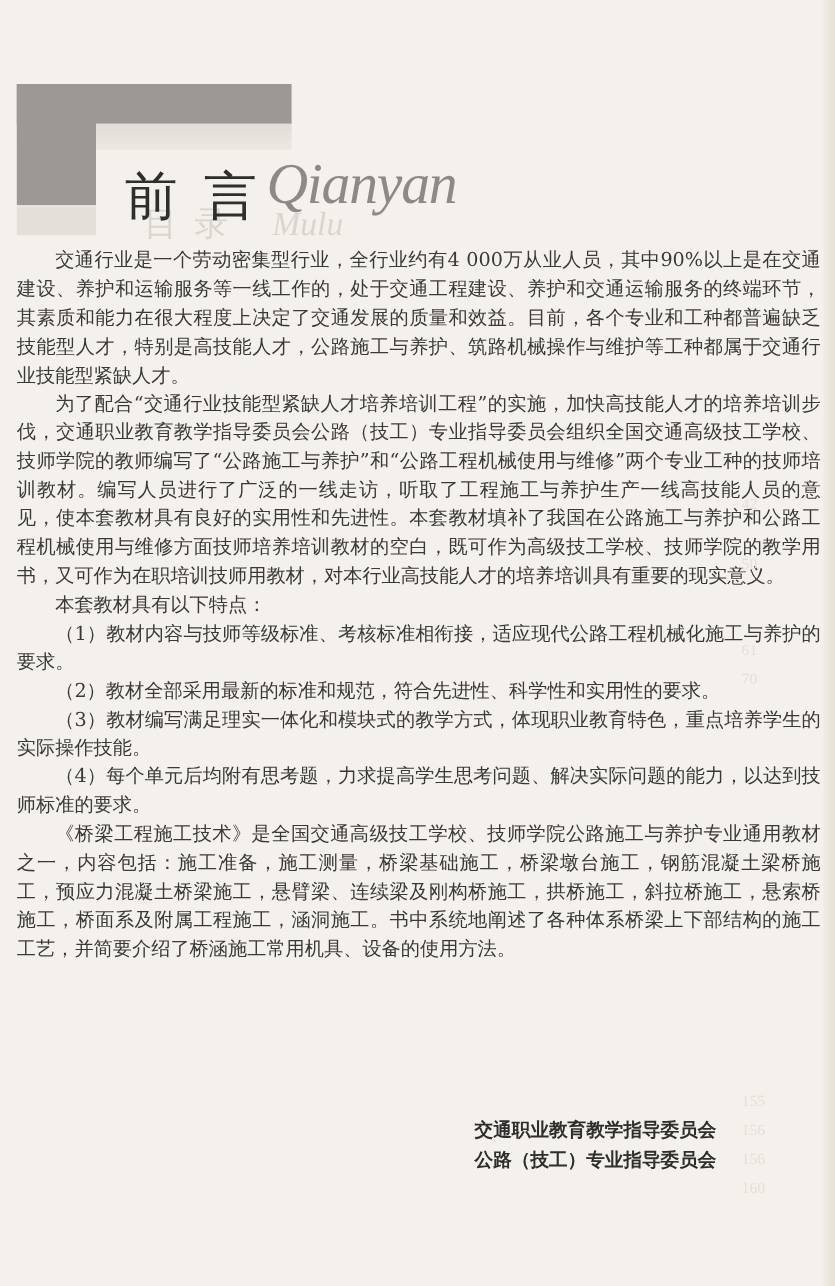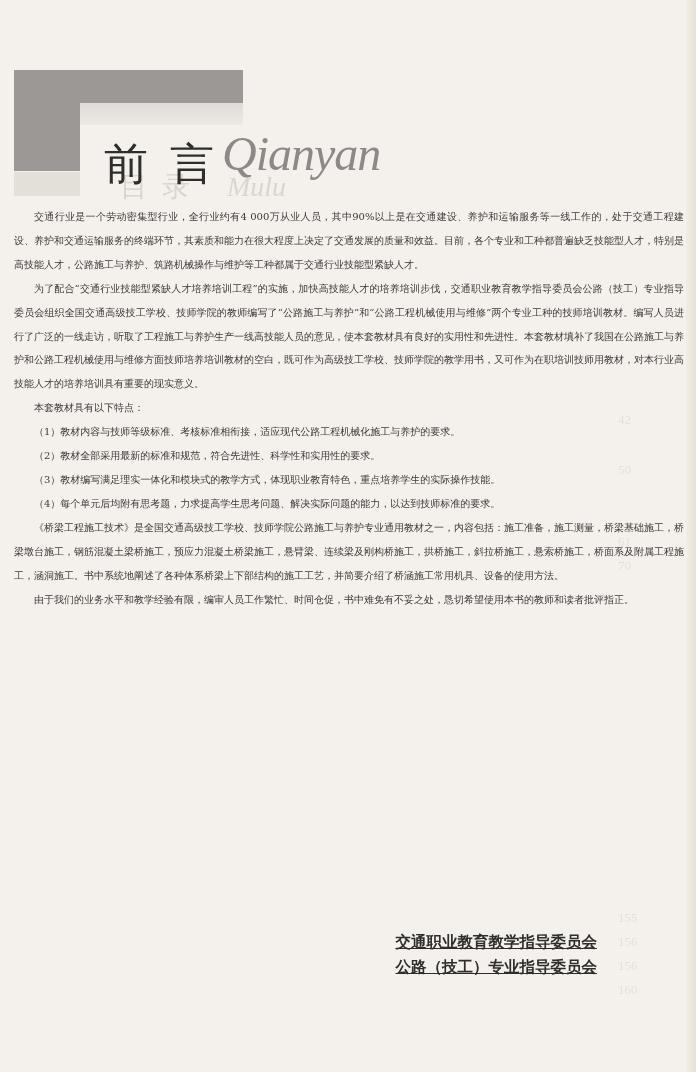--- a/index.html
+++ b/index.html
@@ -92,21 +92,21 @@
       font-style: italic;
       color: #8c8986;
       line-height: 56px;
       letter-spacing: -1px;
     }
     .body-text {
       position: absolute;
       left: 14px;
       top: 205px;
       width: 670px;
-      font-size: 10px;
+      font-size: 16px;
       line-height: 23.9px;
       text-align: justify;
       text-align-last: left;
       color: #3b3937;
     }
     .body-text p {
       margin: 0;
       text-indent: 2em;
     }
     .signature {
@@ -114,21 +114,20 @@
       right: 99px;
       top: 930px;
       text-align: right;
       font-family: "DejaVu Sans", sans-serif;
       font-size: 15.5px;
       line-height: 24.5px;
       color: #2f2e2c;
     }
     .signature .org {
       font-weight: bold;
-      text-decoration: underline;
     }
     .signature .date {
       font-family: "DejaVu Serif", serif;
       font-weight: normal;
     }
     
     .bleed {
       position: absolute;
       left: 618px;
       font-size: 13px;
@@ -156,21 +155,20 @@
 
 <div class="body-text">
   <p>交通行业是一个劳动密集型行业，全行业约有4 000万从业人员，其中90%以上是在交通建设、养护和运输服务等一线工作的，处于交通工程建设、养护和交通运输服务的终端环节，其素质和能力在很大程度上决定了交通发展的质量和效益。目前，各个专业和工种都普遍缺乏技能型人才，特别是高技能人才，公路施工与养护、筑路机械操作与维护等工种都属于交通行业技能型紧缺人才。</p>
   <p>为了配合“交通行业技能型紧缺人才培养培训工程”的实施，加快高技能人才的培养培训步伐，交通职业教育教学指导委员会公路（技工）专业指导委员会组织全国交通高级技工学校、技师学院的教师编写了“公路施工与养护”和“公路工程机械使用与维修”两个专业工种的技师培训教材。编写人员进行了广泛的一线走访，听取了工程施工与养护生产一线高技能人员的意见，使本套教材具有良好的实用性和先进性。本套教材填补了我国在公路施工与养护和公路工程机械使用与维修方面技师培养培训教材的空白，既可作为高级技工学校、技师学院的教学用书，又可作为在职培训技师用教材，对本行业高技能人才的培养培训具有重要的现实意义。</p>
   <p>本套教材具有以下特点：</p>
   <p>（1）教材内容与技师等级标准、考核标准相衔接，适应现代公路工程机械化施工与养护的要求。</p>
   <p>（2）教材全部采用最新的标准和规范，符合先进性、科学性和实用性的要求。</p>
   <p>（3）教材编写满足理实一体化和模块式的教学方式，体现职业教育特色，重点培养学生的实际操作技能。</p>
   <p>（4）每个单元后均附有思考题，力求提高学生思考问题、解决实际问题的能力，以达到技师标准的要求。</p>
   <p>《桥梁工程施工技术》是全国交通高级技工学校、技师学院公路施工与养护专业通用教材之一，内容包括：施工准备，施工测量，桥梁基础施工，桥梁墩台施工，钢筋混凝土梁桥施工，预应力混凝土桥梁施工，悬臂梁、连续梁及刚构桥施工，拱桥施工，斜拉桥施工，悬索桥施工，桥面系及附属工程施工，涵洞施工。书中系统地阐述了各种体系桥梁上下部结构的施工工艺，并简要介绍了桥涵施工常用机具、设备的使用方法。</p>
-  <p>由于我们的业务水平和教学经验有限，编审人员工作繁忙、时间仓促，书中难免有不妥之处，恳切希望使用本书的教师和读者批评指正。</p>
 </div>
 
 <div class="bleed" style="top:412px">42</div>
 <div class="bleed" style="top:462px">50</div>
 <div class="bleed" style="top:534px">61</div>
 <div class="bleed" style="top:558px">70</div>
 <div class="bleed" style="top:910px">155</div>
 <div class="bleed" style="top:934px">156</div>
 <div class="bleed" style="top:958px">156</div>
 <div class="bleed" style="top:982px">160</div>

